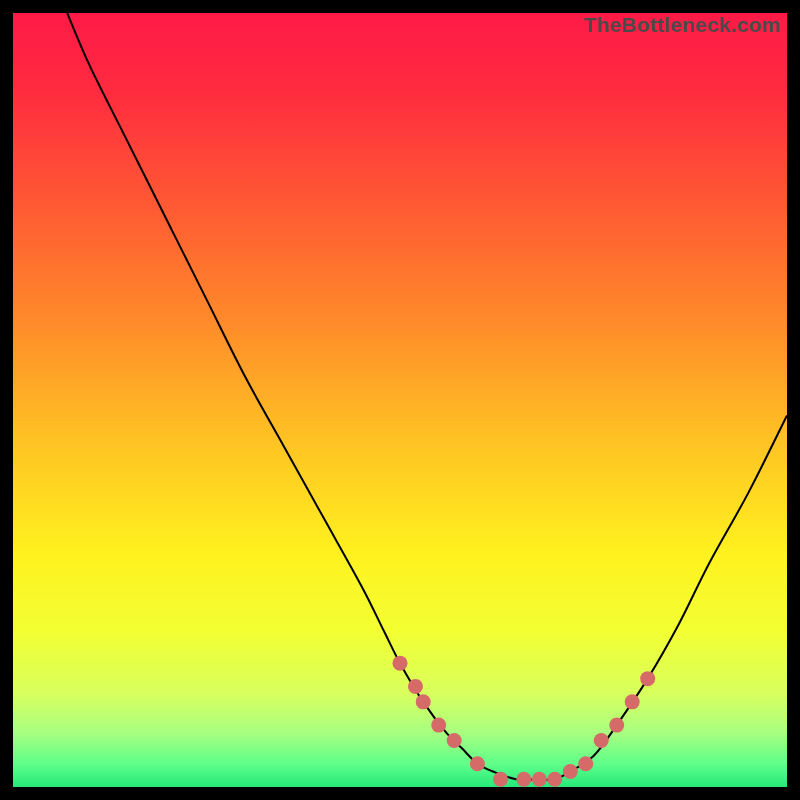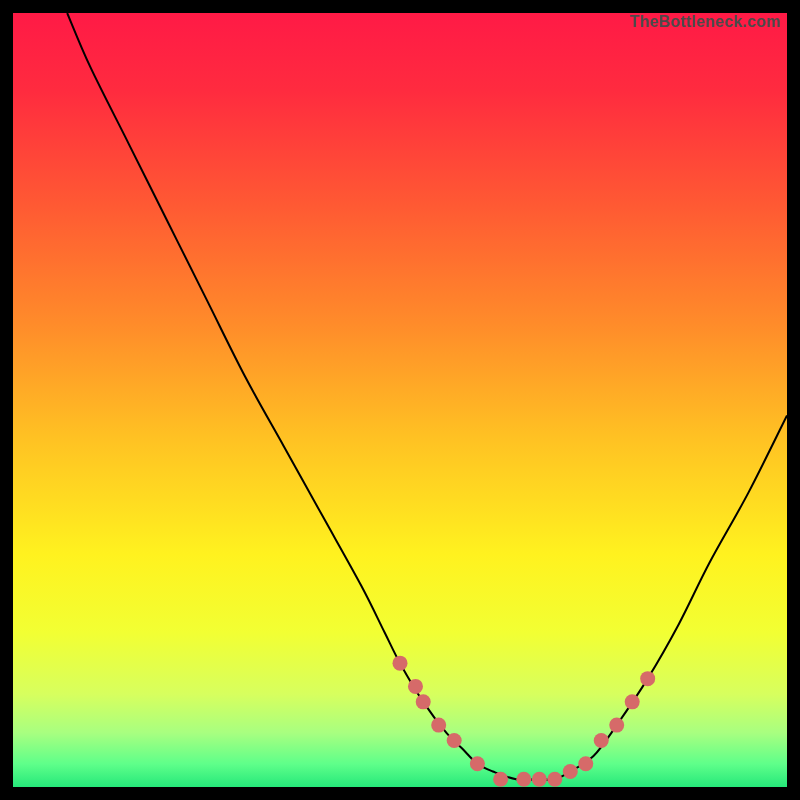--- a/index.html
+++ b/index.html
@@ -24,21 +24,21 @@
     left: 0;
     top: 0;
     width: 774px;
     height: 774px;
   }
   .watermark {
     position: absolute;
     top: 0px;
     right: 6px;
     color: #4a4a4a;
-    font-size: 16px;
+    font-size: 21px;
     font-weight: 600;
     letter-spacing: 0.2px;
   }
   svg { display: block; }
 </style>
 </head>
 <body>
 
 <div class="frame">
 

